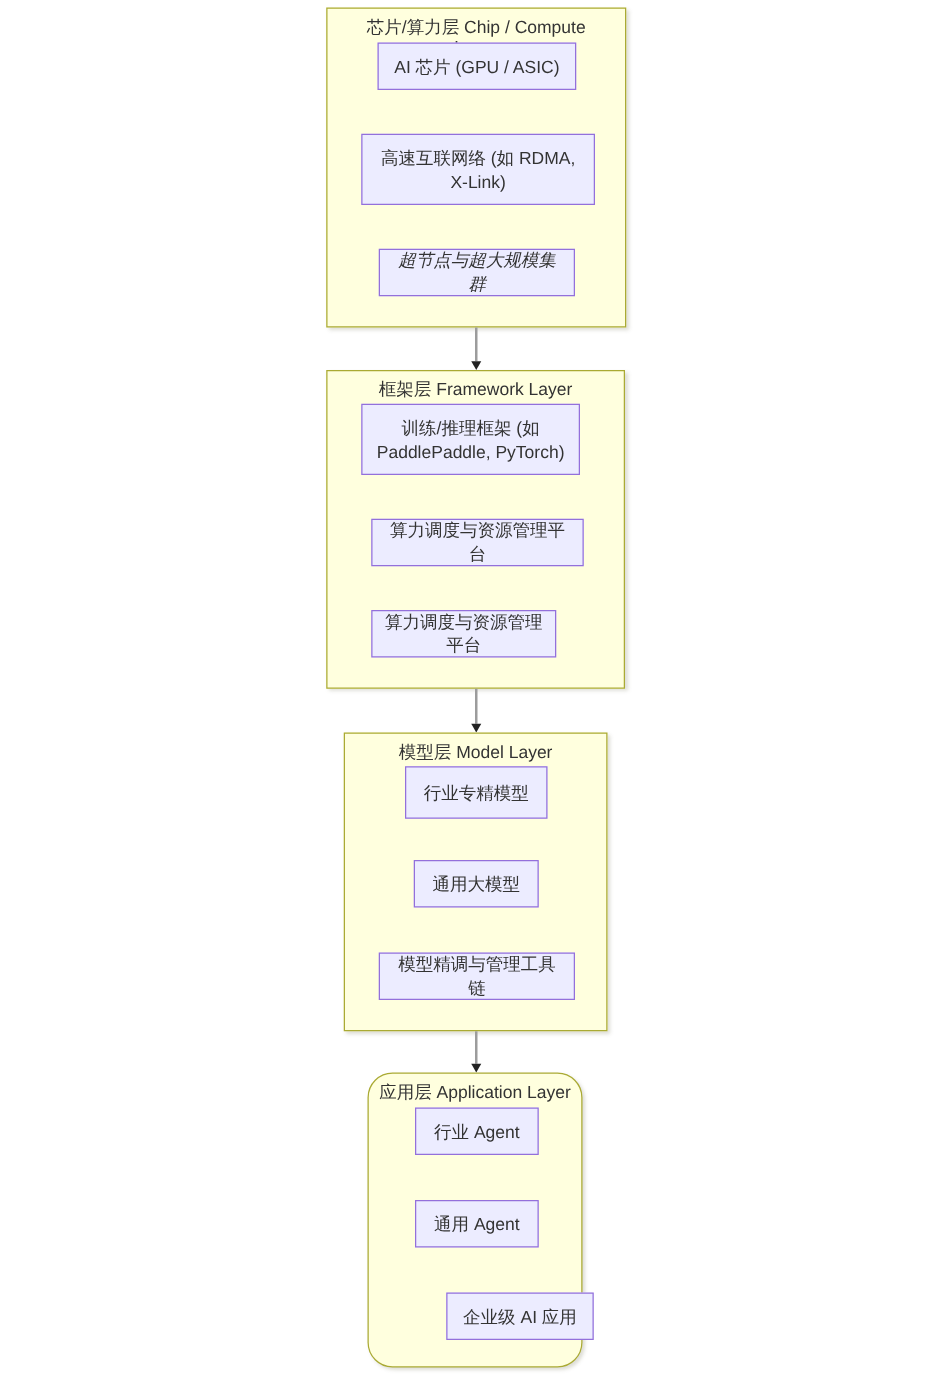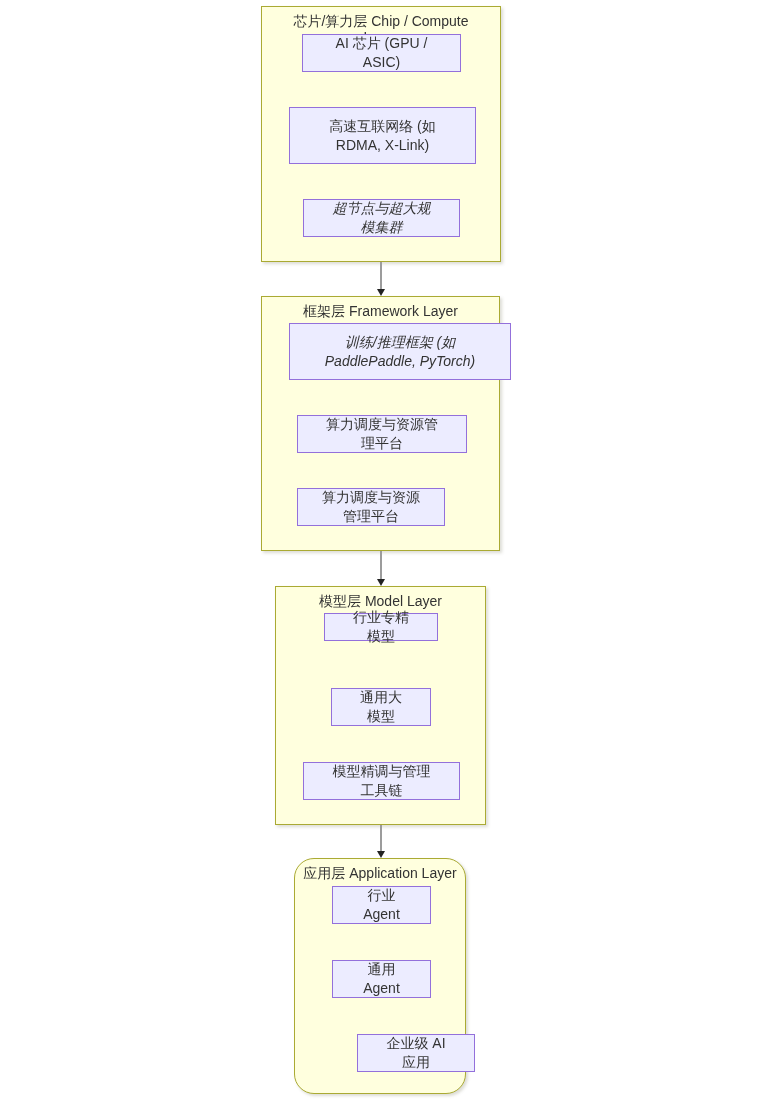--- a/index.html
+++ b/index.html
@@ -46,33 +46,33 @@
     box-sizing: border-box;
     background: #ececff;
     border: 1px solid #9370db;
     color: #333333;
     font-size: 14px;
     line-height: 19px;
     text-align: center;
     display: flex;
     align-items: center;
     justify-content: center;
-    padding: 2px 24px;
+    padding: 2px 8px;
     z-index: 2;
   }
   
   #node-1-1 { left: 40px; top: 27px;  width: 159px; height: 38px; }
   #node-1-2 { left: 27px; top: 100px; width: 187px; height: 57px; }
   #node-1-3 { left: 41px; top: 192px; width: 157px; height: 38px; font-style: italic; }
   
-  #node-2-1 { left: 27px; top: 26px;  width: 222px; height: 57px; font-style: italic; }
+  #node-2-1 { left: 27px; top: 26px;  width: 175px; height: 57px; }
   #node-2-2 { left: 35px; top: 118px; width: 170px; height: 38px; }
   #node-2-3 { left: 35px; top: 191px; width: 148px; height: 38px; }
   
-  #node-3-1 { left: 48px; top: 26px;  width: 114px; height: 28px; }
+  #node-3-1 { left: 48px; top: 26px;  width: 114px; height: 42px; }
   #node-3-2 { left: 55px; top: 101px; width: 100px; height: 38px; }
   #node-3-3 { left: 27px; top: 175px; width: 157px; height: 38px; text-align: center; }
   
   #node-4-1 { left: 37px; top: 27px;  width: 99px;  height: 38px; }
   #node-4-2 { left: 37px; top: 101px; width: 99px;  height: 38px; }
   #node-4-3 { left: 28px; top: 175px; width: 118px; height: 38px; margin-left: 34px; }
 
   .edge { position: absolute; width: 10px; }
   .edge-line {
     position: absolute;

